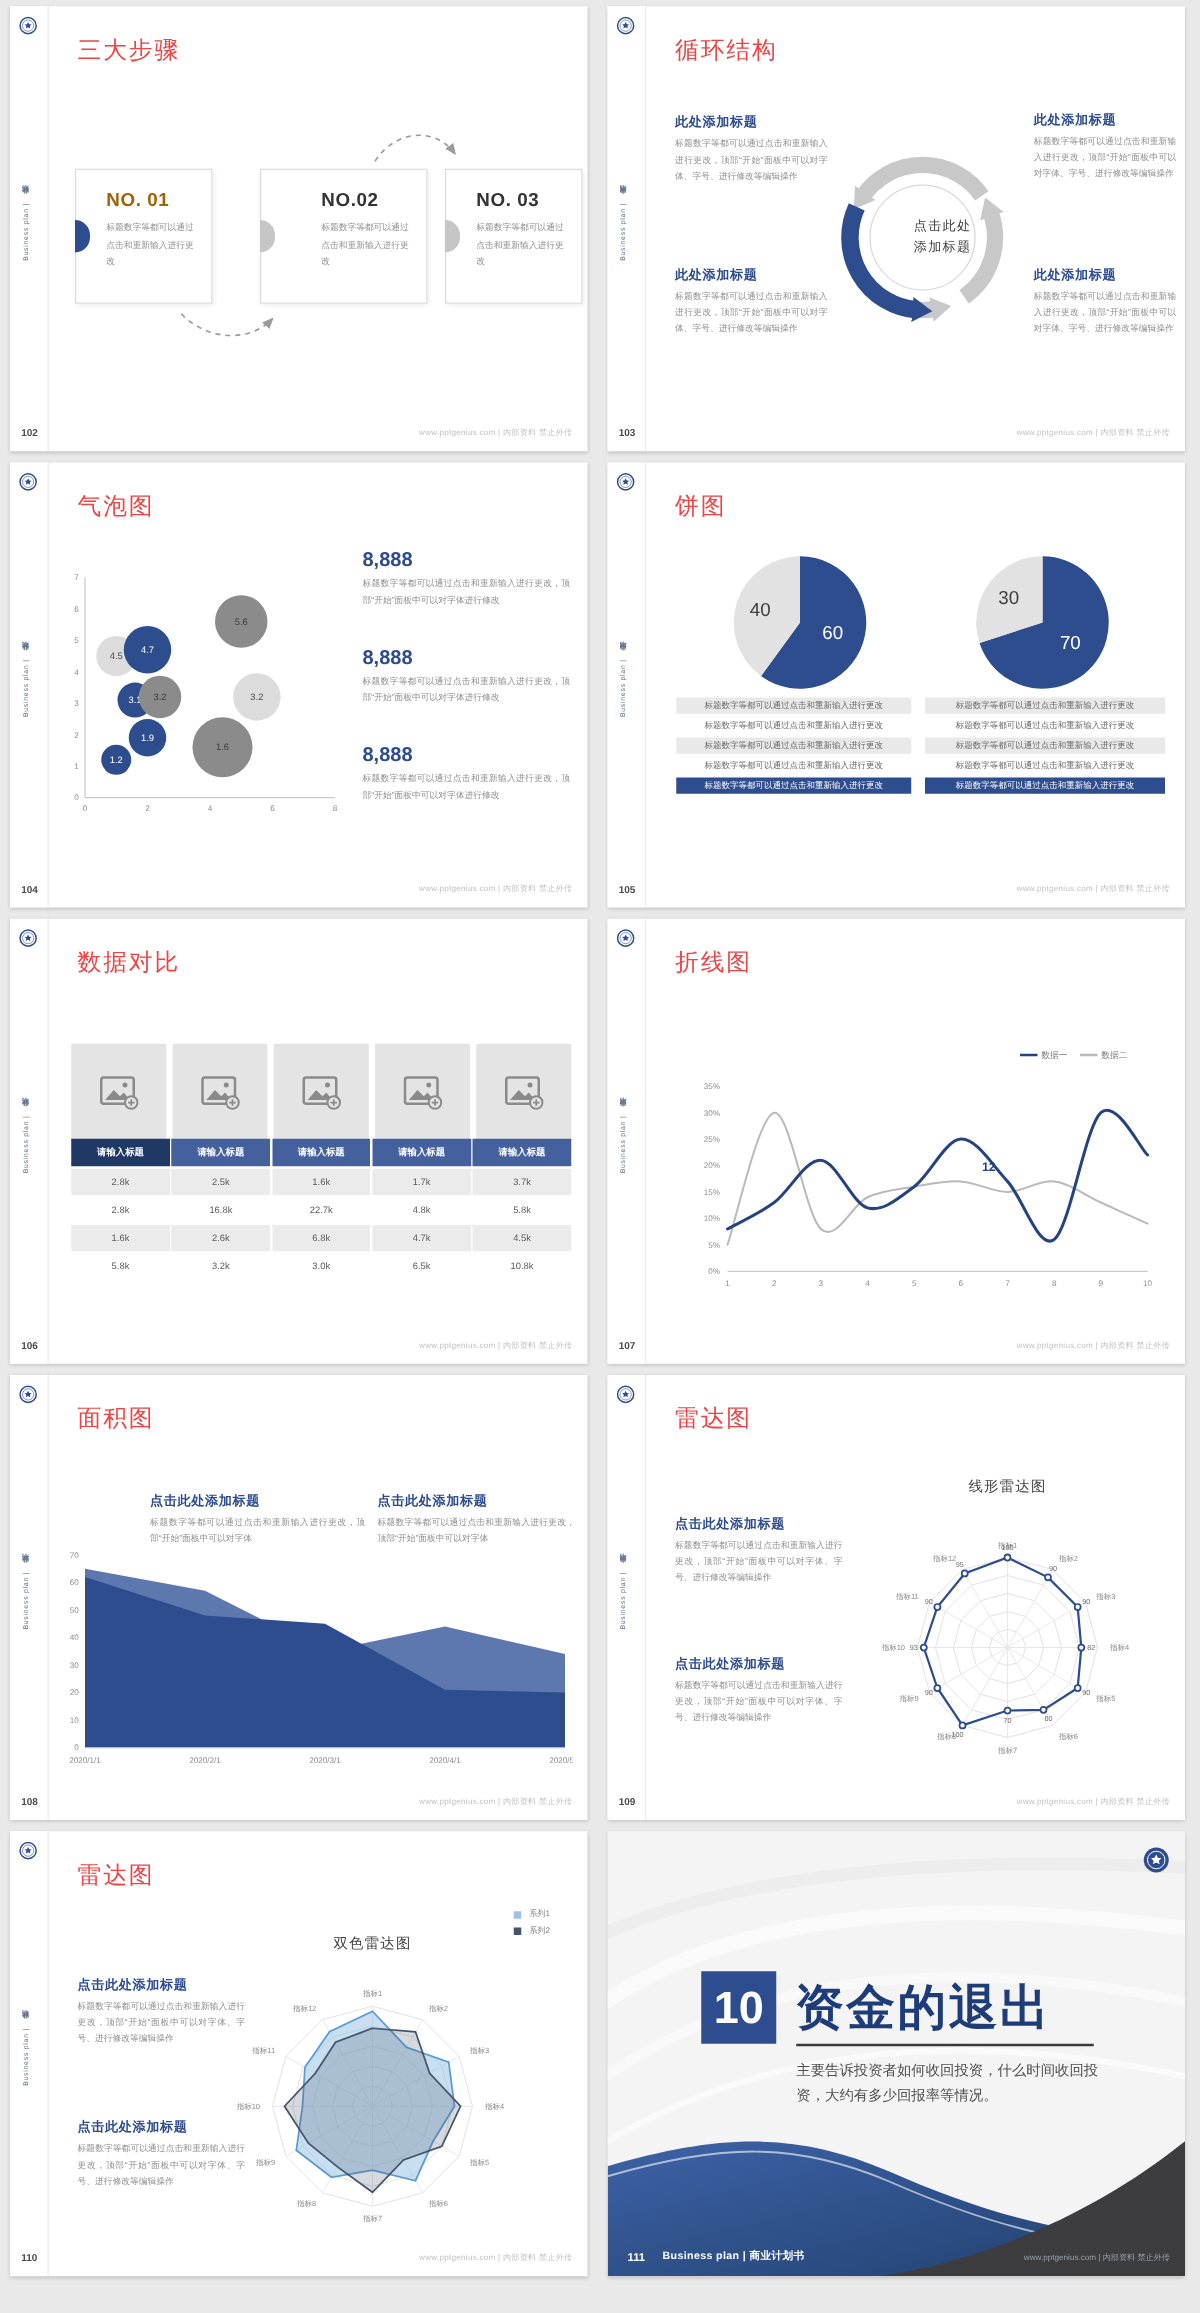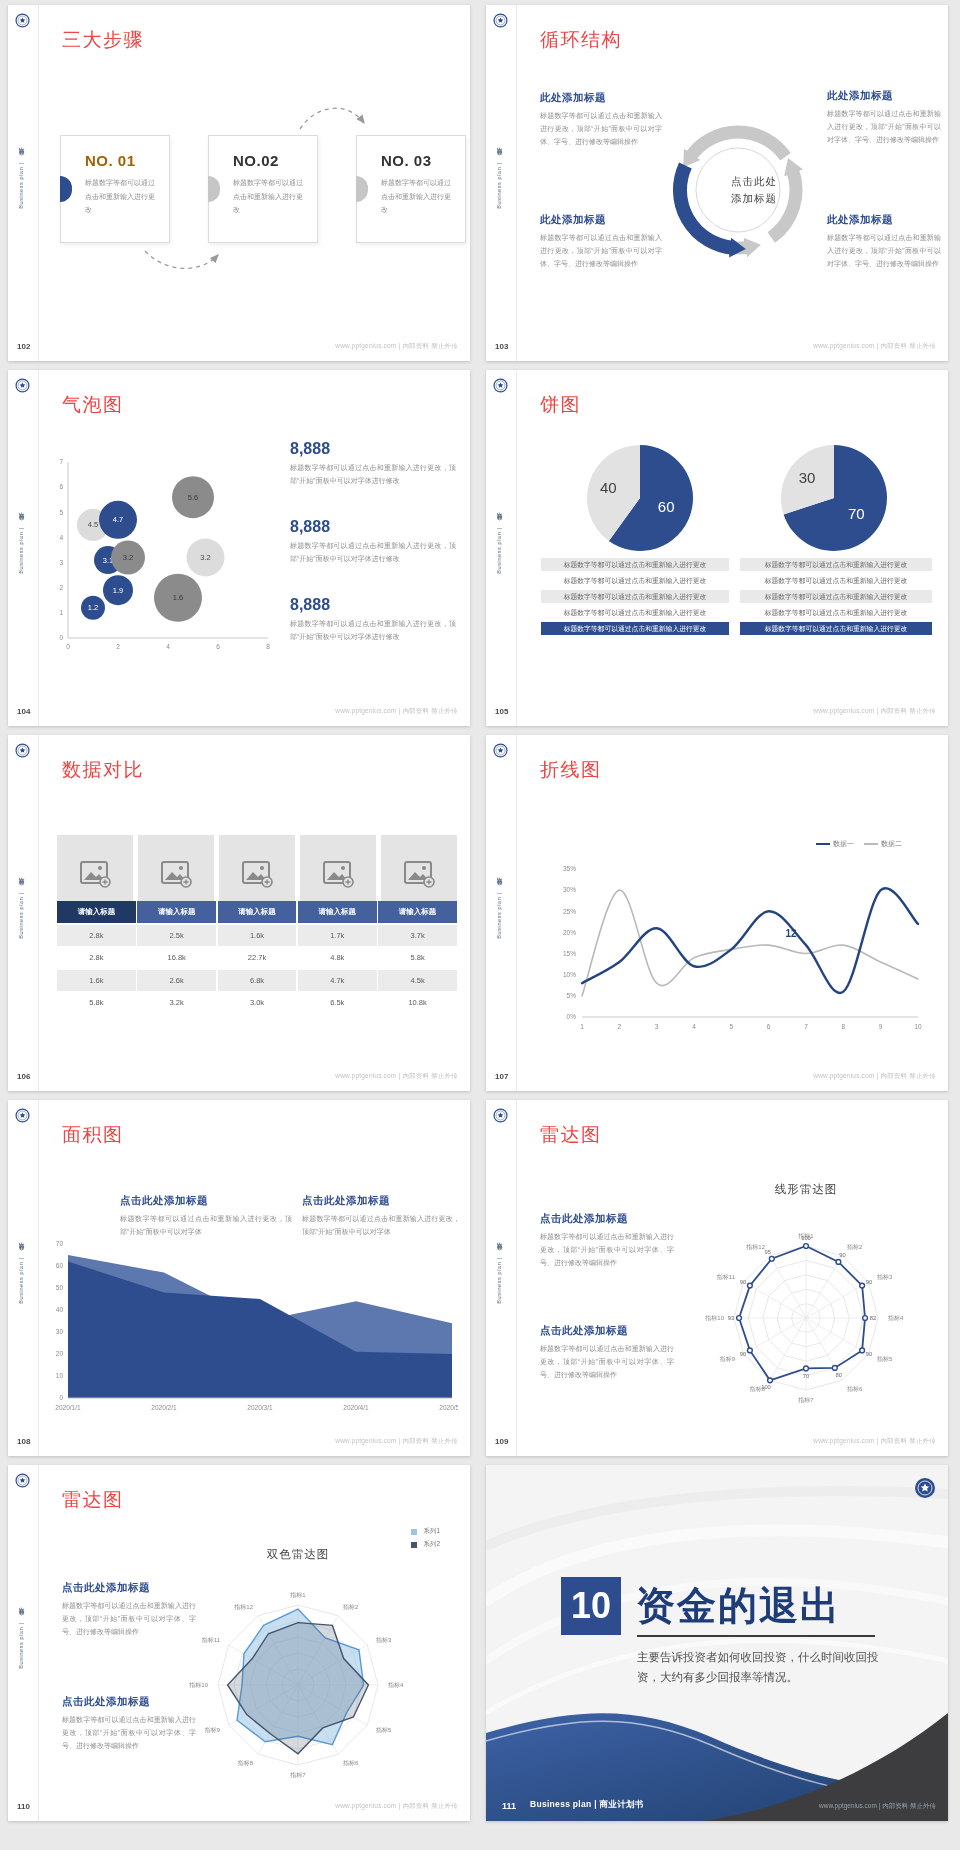--- a/index.html
+++ b/index.html
@@ -28,21 +28,21 @@
   
   .stat{position:absolute;width:166px;}
   .stat .val{font-size:16px;font-weight:bold;color:#2e4d8f;margin-bottom:4px;}
   .stat p{margin:0;font-size:7px;color:#8f8f8f;line-height:1.8;text-align:justify;}
   
   .pie-list{position:absolute;width:188px;}
   .pie-list .row{height:13px;line-height:13px;margin-bottom:3px;font-size:6.8px;text-align:center;color:#6a6a6a;}
   .row.shade{background:#e9e9e9;} .row.plain{background:#fff;} .row.hl{background:#2e4d8f;color:#fff;}
   
   .imgbox{position:absolute;top:100px;width:76px;height:78px;background:#e4e4e4;display:flex;align-items:center;justify-content:center;}
-  .cmp-table{position:absolute;left:49px;top:166px;width:400px;display:grid;grid-template-columns:repeat(5,1fr);gap:1.5px;}
+  .cmp-table{position:absolute;left:49px;top:176px;width:400px;display:grid;grid-template-columns:repeat(5,1fr);gap:1.5px;}
   .th{background:#44619d;color:#fff;font-size:7.5px;font-weight:bold;height:22px;line-height:22px;text-align:center;}
   .th.first{background:#1f3864;}
   .td{font-size:7.5px;color:#5a5a5a;height:21px;line-height:21px;text-align:center;background:#fff;}
   .td.odd{background:#ebebeb;}
   
   .legend{position:absolute;display:flex;gap:10px;font-size:7px;color:#7a7a7a;align-items:center;}
   .lg-item{display:flex;align-items:center;gap:3px;}
   .lg-line{display:inline-block;width:14px;height:2px;}
   
   .legend-v{position:absolute;font-size:6.5px;color:#7a7a7a;}
@@ -82,21 +82,21 @@
           </marker>
         </defs>
       <path d="M137,246 C158,268 192,269 210,250" fill="none" stroke="#9a9a9a" stroke-width="1.3" stroke-dasharray="4,4" marker-end="url(#m-arr)"></path>
       <path d="M292,124 C308,99 340,96 356,118" fill="none" stroke="#9a9a9a" stroke-width="1.3" stroke-dasharray="4,4" marker-end="url(#m-arr)"></path>
     </svg>
     <div class="step-card" style="left:52px;">
       <div class="half blue"></div>
       <div class="step-no no-blue">NO. 01</div>
       <div class="step-body">标题数字等都可以通过点击和重新输入进行更改</div>
     </div>
-    <div class="step-card" style="left:200px;">
+    <div class="step-card" style="left:200px;padding-left:24px;">
       <div class="half gray"></div>
       <div class="step-no no-dark">NO.02</div>
       <div class="step-body">标题数字等都可以通过点击和重新输入进行更改</div>
     </div>
     <div class="step-card" style="left:348px;">
       <div class="half gray"></div>
       <div class="step-no no-dark">NO. 03</div>
       <div class="step-body">标题数字等都可以通过点击和重新输入进行更改</div>
     </div>
     <div class="pagenum">102</div>

